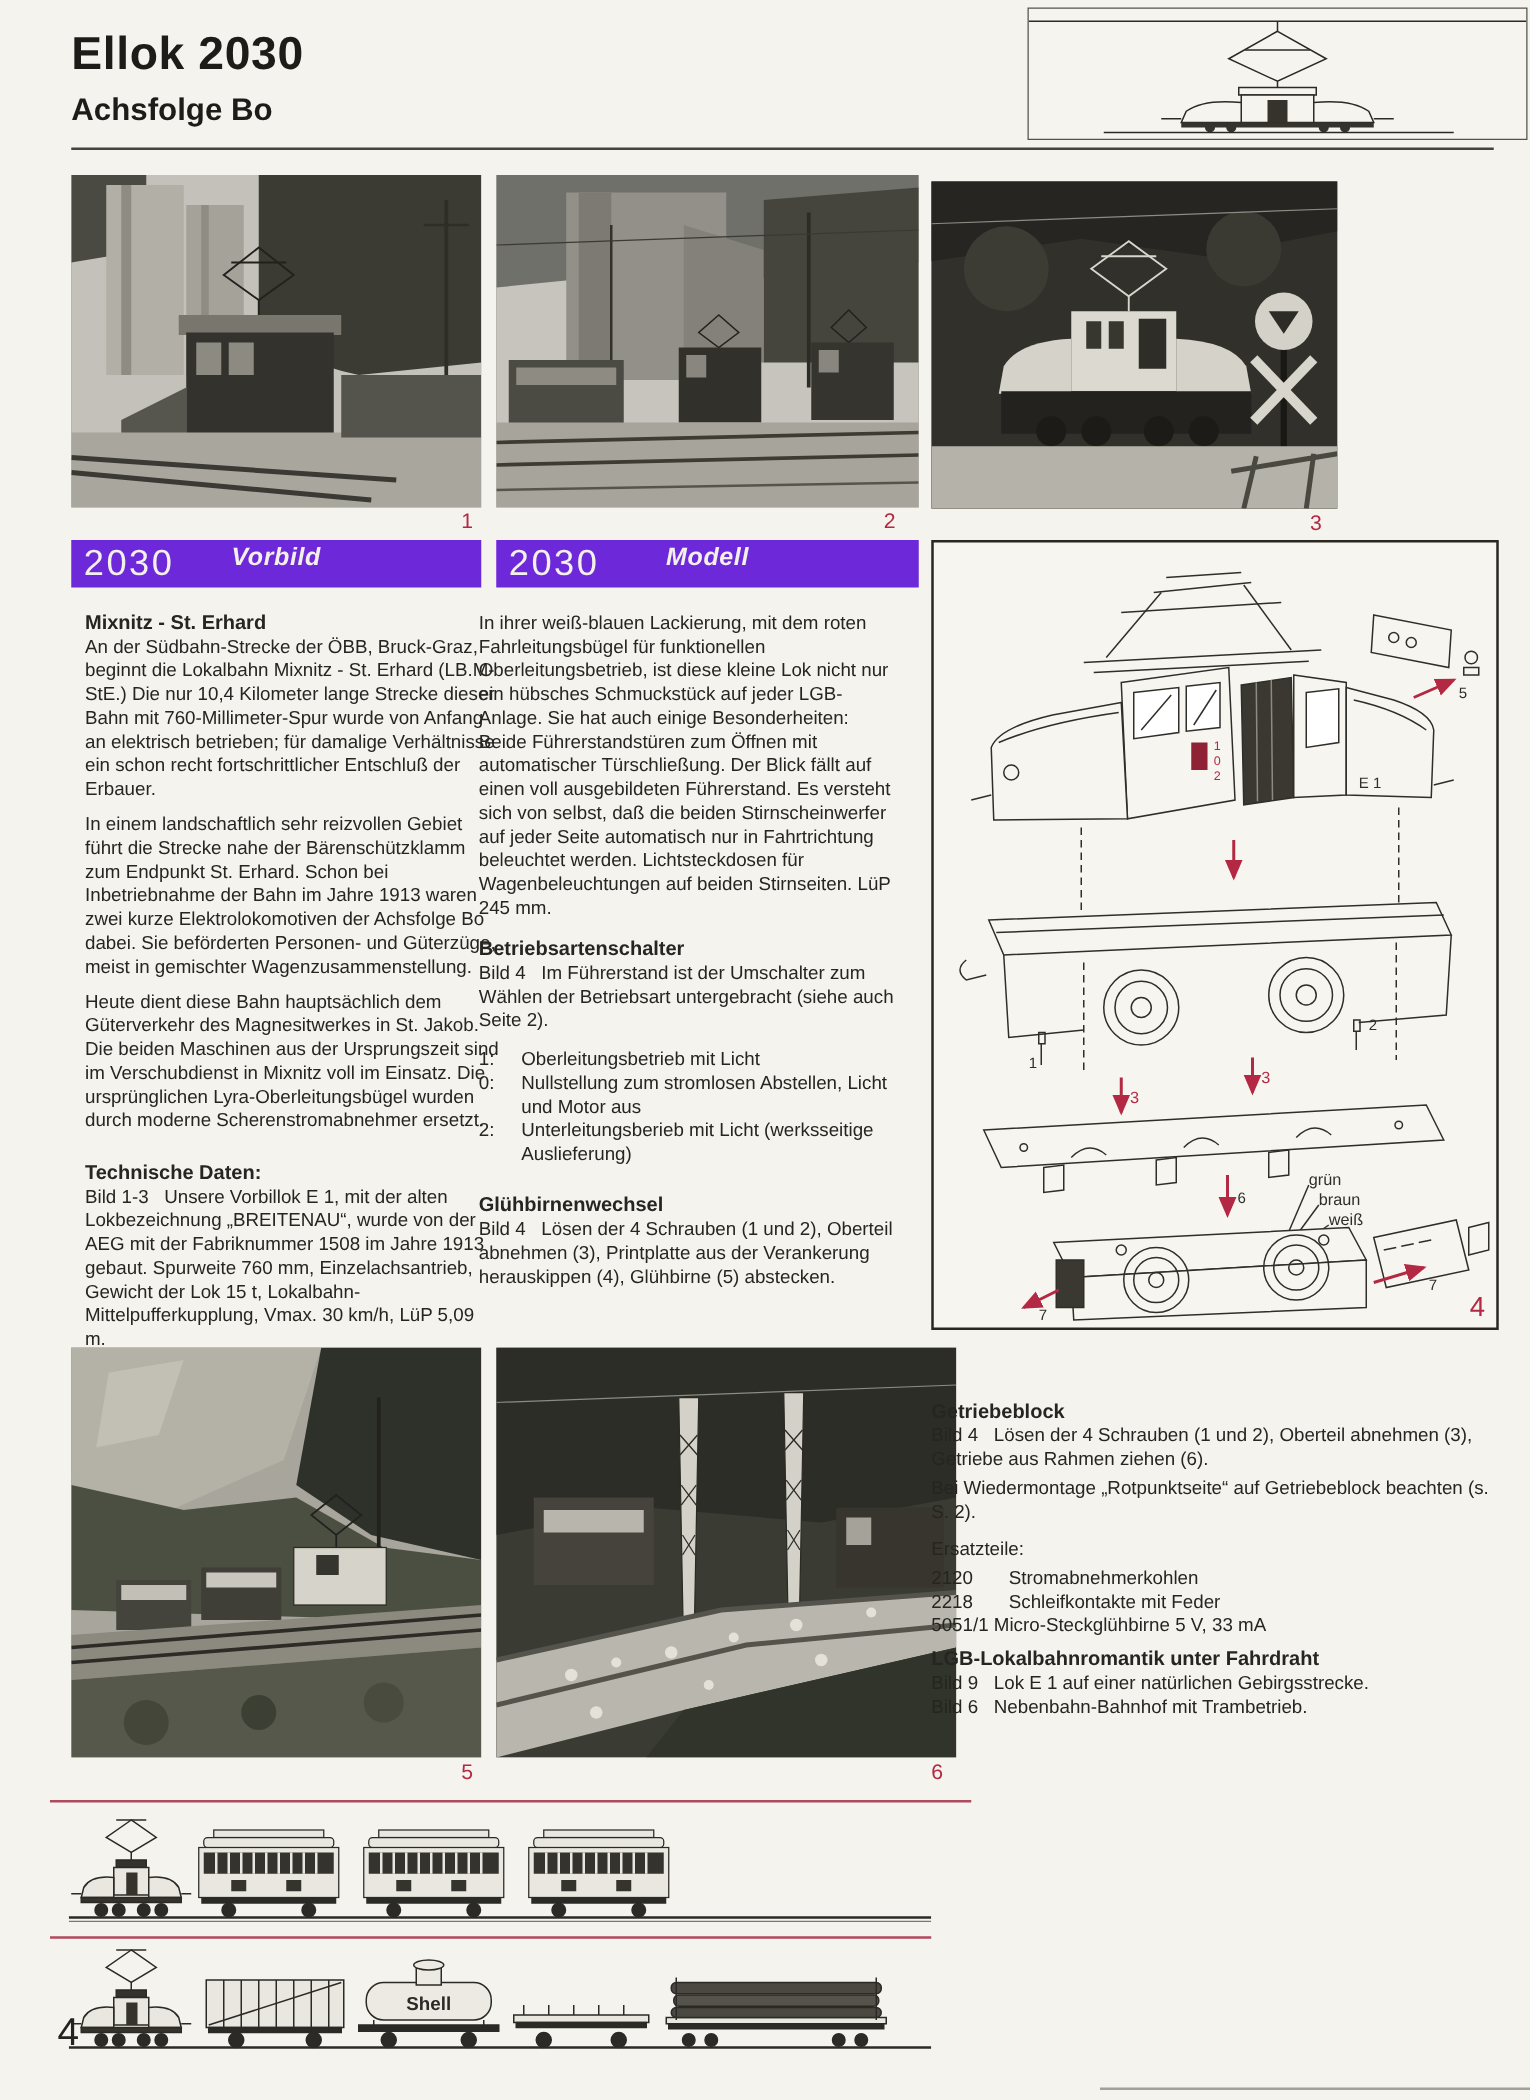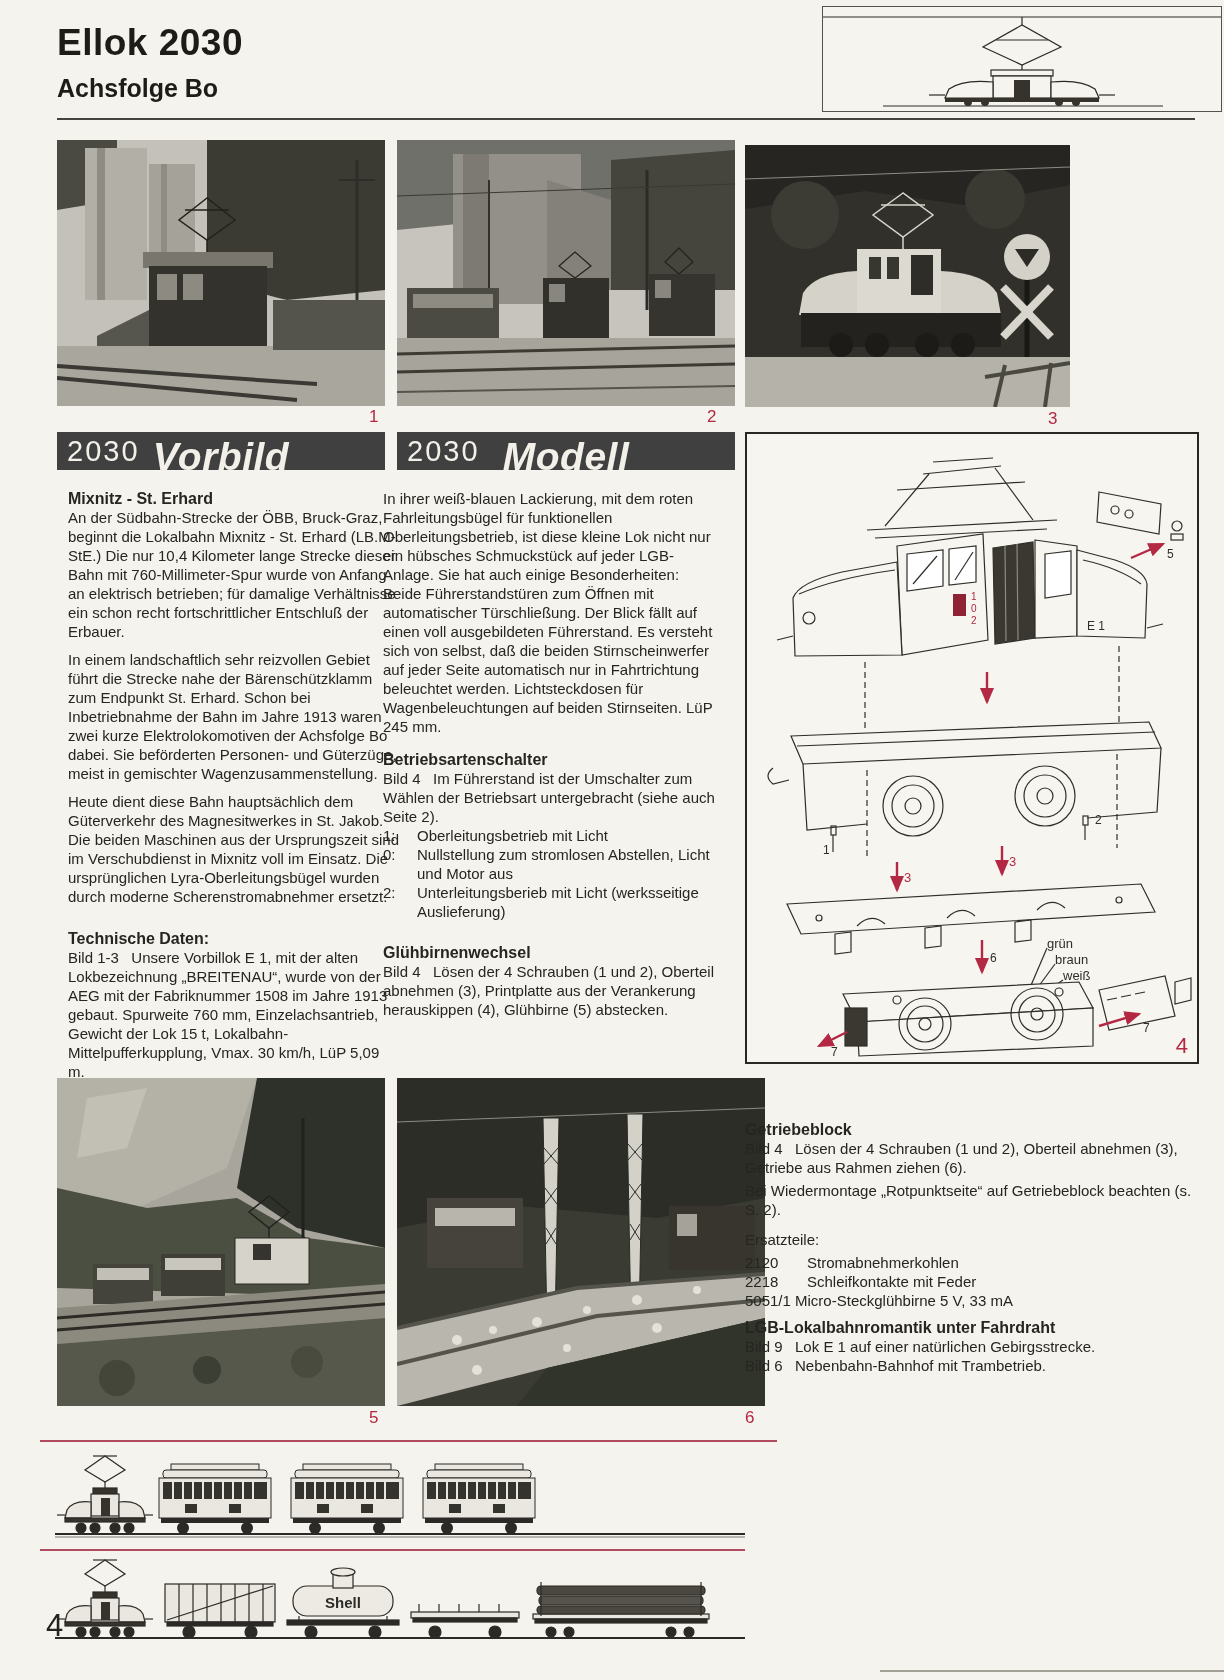--- a/index.html
+++ b/index.html
@@ -9,24 +9,24 @@
   
   .title{position:absolute;left:57px;top:22px;font-size:37px;font-weight:bold;color:#1d1c18;letter-spacing:.5px;}
   .subtitle{position:absolute;left:57px;top:74px;font-size:25px;font-weight:bold;color:#1d1c18;}
   .head-rule{position:absolute;left:57px;top:118px;width:1138px;height:2px;background:#45433e;}
   .logo-box{position:absolute;left:822px;top:6px;width:398px;height:104px;border:1.5px solid #54524c;background:#f6f4ee;}
   
   .photo{position:absolute;overflow:hidden;background:#9a988f;}
   .photo svg{display:block;}
   .fignum{position:absolute;font-size:17px;color:#b32843;}
   
-  .banner{position:absolute;height:38px;background:#404040;color:#f2f0e8;}
+  .banner{position:absolute;height:38px;background:#6d28d9;color:#f2f0e8;}
   .banner .code{position:absolute;left:10px;top:3px;font-size:29px;font-weight:normal;letter-spacing:2px;}
   .banner .label{position:absolute;left:50%;transform:translateX(-50%);top:3px;
-                 font-size:39px;font-weight:bold;font-style:italic;letter-spacing:.5px;}
+                 font-size:20px;font-weight:bold;font-style:italic;letter-spacing:.5px;}
   
   .col{position:absolute;font-size:15px;line-height:19px;}
   .col p{margin:0 0 9px 0;white-space:pre-wrap;}
   .col .hd{font-size:16px;font-weight:bold;margin:0;}
   .col .hd-sp{margin-top:23px;}
   .opt{display:flex;margin:0;}
   .opt .n{flex:0 0 34px;}
   .opt .t{flex:1;}
   .part{display:flex;}
   .part .code{flex:0 0 62px;}
@@ -189,21 +189,21 @@
     <p>An der Südbahn-Strecke der ÖBB, Bruck-Graz, beginnt die Lokalbahn Mixnitz - St. Erhard (LB.M-StE.) Die nur 10,4 Kilometer lange Strecke dieser Bahn mit 760-Millimeter-Spur wurde von Anfang an elektrisch betrieben; für damalige Verhältnisse ein schon recht fortschrittlicher Entschluß der Erbauer.</p>
     <p>In einem landschaftlich sehr reizvollen Gebiet führt die Strecke nahe der Bärenschützklamm zum Endpunkt St. Erhard. Schon bei Inbetriebnahme der Bahn im Jahre 1913 waren zwei kurze Elektrolokomotiven der Achsfolge Bo dabei. Sie beförderten Personen- und Güterzüge, meist in gemischter Wagenzusammenstellung.</p>
     <p>Heute dient diese Bahn hauptsächlich dem Güterverkehr des Magnesitwerkes in St. Jakob. Die beiden Maschinen aus der Ursprungszeit sind im Verschubdienst in Mixnitz voll im Einsatz. Die ursprünglichen Lyra-Oberleitungsbügel wurden durch moderne Scherenstromabnehmer ersetzt.</p>
     <p class="hd hd-sp">Technische Daten:</p>
     <p>Bild 1-3   Unsere Vorbillok E 1, mit der alten Lokbezeichnung „BREITENAU“, wurde von der AEG mit der Fabriknummer 1508 im Jahre 1913 gebaut. Spurweite 760 mm, Einzelachsantrieb, Gewicht der Lok 15 t, Lokalbahn-Mittelpufferkupplung, Vmax. 30 km/h, LüP 5,09 m.</p>
   </div>
 
   <div class="col" style="left:383px;top:489px;width:336px;">
     <p>In ihrer weiß-blauen Lackierung, mit dem roten Fahrleitungsbügel für funktionellen Oberleitungsbetrieb, ist diese kleine Lok nicht nur ein hübsches Schmuckstück auf jeder LGB-Anlage. Sie hat auch einige Besonderheiten: Beide Führerstandstüren zum Öffnen mit automatischer Türschließung. Der Blick fällt auf einen voll ausgebildeten Führerstand. Es versteht sich von selbst, daß die beiden Stirnscheinwerfer auf jeder Seite automatisch nur in Fahrtrichtung beleuchtet werden. Lichtsteckdosen für Wagenbeleuchtungen auf beiden Stirnseiten. LüP 245 mm.</p>
     <p class="hd" style="margin-top:14px;">Betriebsartenschalter</p>
-    <p style="margin-bottom:0;">Bild 4   Im Führerstand ist der Umschalter zum Wählen der Betriebsart untergebracht (siehe auch Seite 2).</p>
+    <p style="margin-bottom:12px;">Bild 4   Im Führerstand ist der Umschalter zum Wählen der Betriebsart untergebracht (siehe auch Seite 2).</p>
     <div class="opt">
       <span class="n">1:</span>
       <span class="t">Oberleitungsbetrieb mit Licht</span>
     </div>
     <div class="opt">
       <span class="n">0:</span>
       <span class="t">Nullstellung zum stromlosen Abstellen, Licht und Motor aus</span>
     </div>
     <div class="opt">
       <span class="n">2:</span>

